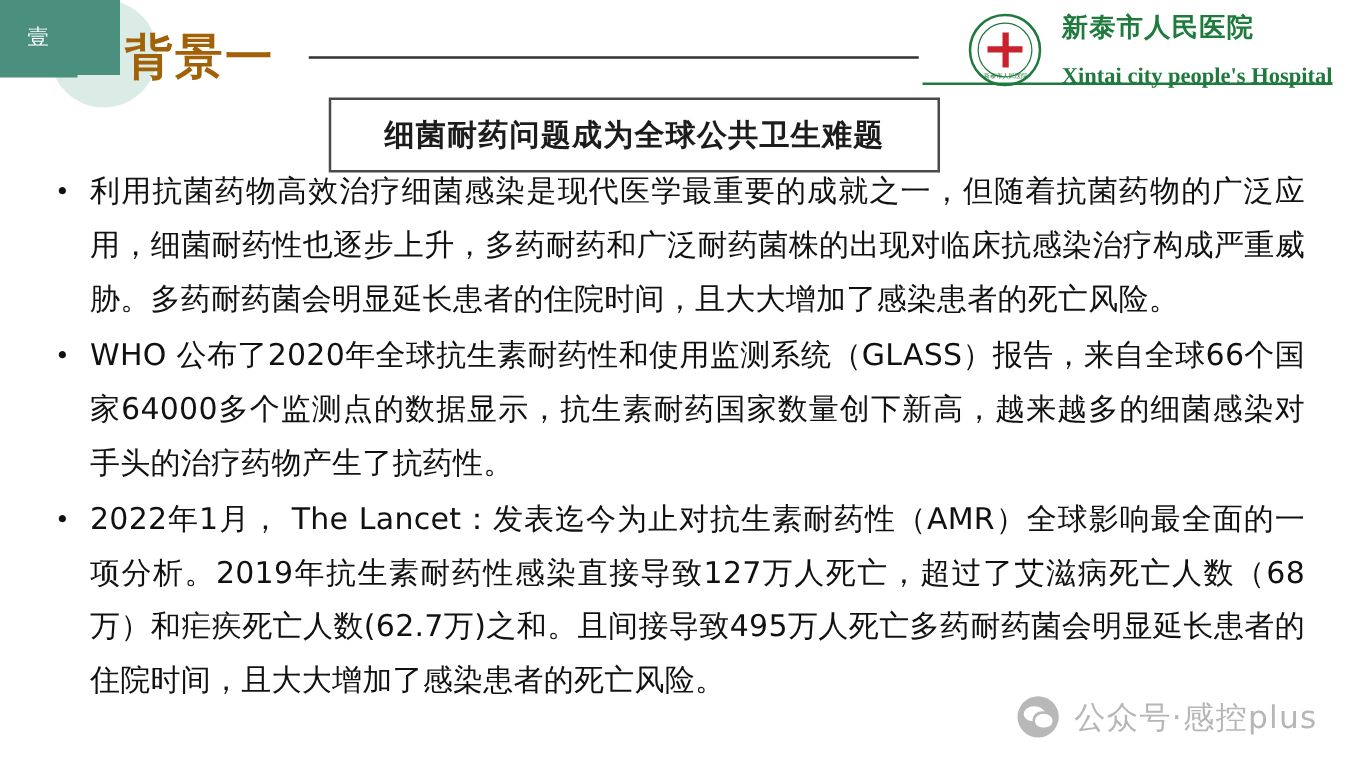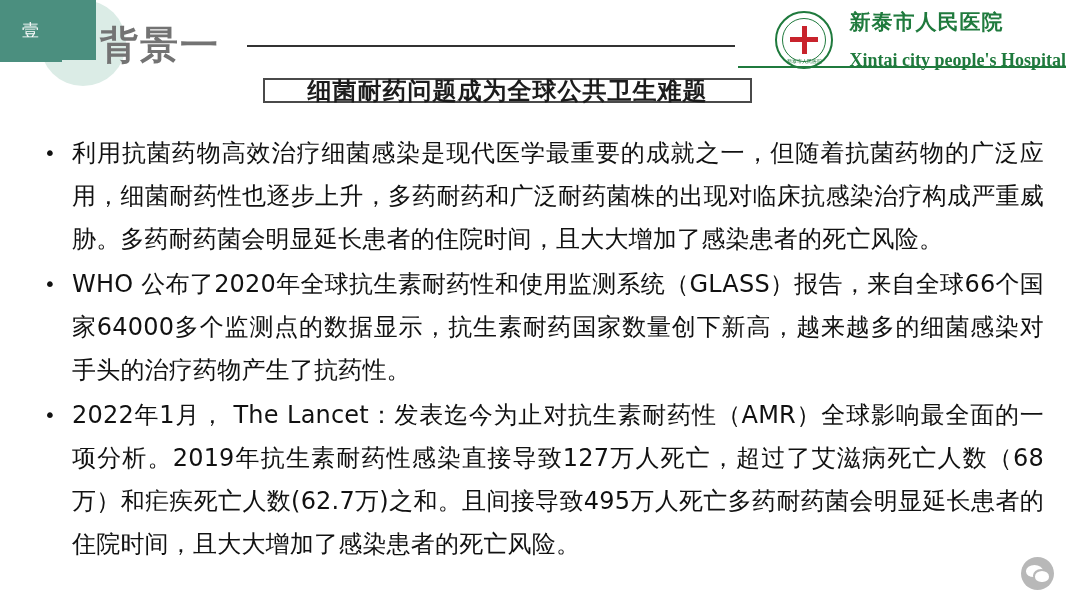--- a/index.html
+++ b/index.html
@@ -55,21 +55,21 @@
     letter-spacing: 0;
   }
 
   
   .slide-title {
     position: absolute;
     left: 100px;
     top: 20px;
     font-size: 38px;
     font-weight: bold;
-    color: #737373;
+    color: #a16207;
     letter-spacing: 2px;
     font-family: "DejaVu Sans", sans-serif;
   }
   .title-rule {
     position: absolute;
     left: 247px;
     top: 45px;
     width: 488px;
     height: 2px;
     background: #333333;
@@ -151,21 +151,21 @@
     height: 2px;
     background: #1f7a3d;
   }
 
   
   .subtitle-box {
     position: absolute;
     left: 263px;
     top: 78px;
     width: 489px;
-    height: 25px;
+    height: 60px;
     border: 2px solid #4a4a4a;
     display: flex;
     align-items: center;
     justify-content: center;
     box-sizing: border-box;
   }
   .subtitle-box span {
     font-size: 24px;
     font-weight: bold;
     color: #1c1c1c;
@@ -294,15 +294,16 @@
 
     <div class="bullet">
       <div class="bullet-dot">•</div>
       <div class="bullet-text">2022年1月， The Lancet：发表迄今为止对抗生素耐药性（AMR）全球影响最全面的一项分析。2019年抗生素耐药性感染直接导致127万人死亡，超过了艾滋病死亡人数（68万）和疟疾死亡人数(62.7万)之和。且间接导致495万人死亡多药耐药菌会明显延长患者的住院时间，且大大增加了感染患者的死亡风险。</div>
     </div>
 
   </div>
 
   <div class="watermark">
     <div class="wechat-glyph"></div>
+    <div class="watermark-text">公众号·感控plus</div>
   </div>
 
 </div>
 
 </body></html>

